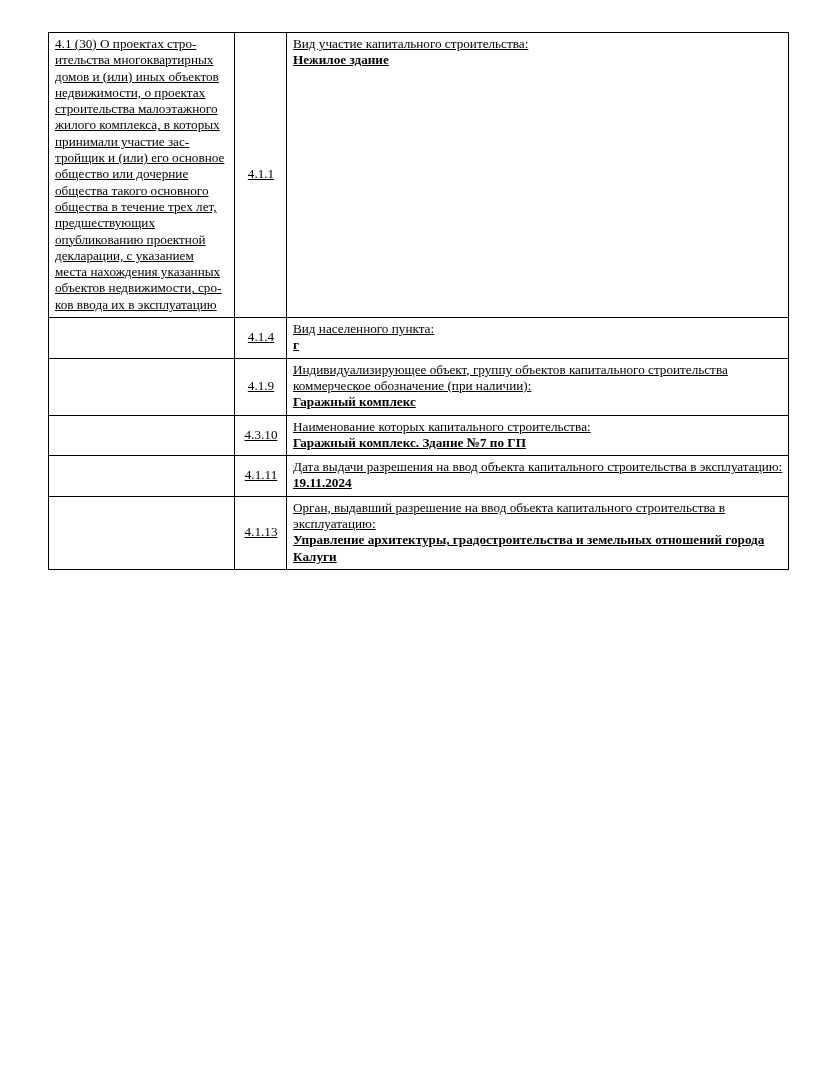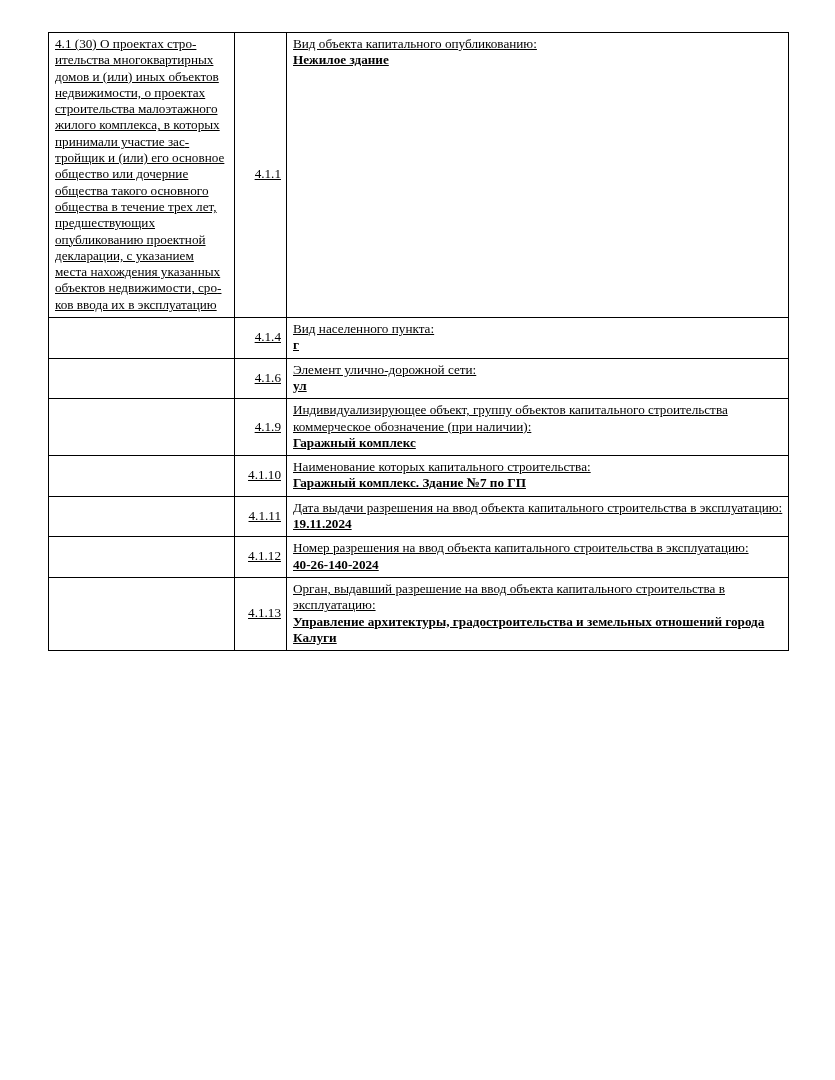--- a/index.html
+++ b/index.html
@@ -36,21 +36,21 @@
   }
   col.c1 { width: 186px; }
   col.c2 { width: 52px; }
   col.c3 { width: 502px; }
 
   .cell-label {
     text-align: left;
     hyphens: manual;
   }
   .cell-num {
-    text-align: right;
+    text-align: center;
     vertical-align: middle;
     padding-left: 6px;
     white-space: nowrap;
     margin-left: 8px;
   }
   .cell-num.mid {
     vertical-align: middle;
   }
   .cell-val {
     vertical-align: middle;
@@ -83,83 +83,67 @@
     <colgroup>
       <col class="c1">
       <col class="c2">
       <col class="c3">
     </colgroup>
     <tbody>
       <tr class="row-big">
         <td class="cell-label tall-label" rowspan="1">4.1 (30) О проектах стро­ительства многоквартир­ных домов и (или) иных объектов недвижимости, о проектах строительства малоэтажного жилого комплекса, в которых принимали участие зас­тройщик и (или) его ос­новное общество или до­черние общества такого основного общества в те­чение трех лет, предшес­твующих опубликованию проектной декларации, с указанием места нахож­дения указанных объек­тов недвижимости, сро­ков ввода их в эксплуата­цию</td>
         <td class="cell-num mid">4.1.1</td>
         <td class="cell-val">
-          <span class="q">Вид объекта капитального опубликованию:</span>
+          <span class="q">Вид участие капитального строительства:</span>
           <span class="a">Нежилое здание</span>
         </td>
       </tr>
 
 
 
       <tr>
         <td class="cell-label empty"></td>
         <td class="cell-num mid">4.1.4</td>
         <td class="cell-val">
           <span class="q">Вид населенного пункта:</span>
           <span class="a">г</span>
         </td>
       </tr>
 
 
-      <tr>
-        <td class="cell-label empty"></td>
-        <td class="cell-num mid">4.1.6</td>
-        <td class="cell-val">
-          <span class="q">Элемент улично-дорожной сети:</span>
-          <span class="a">ул</span>
-        </td>
-      </tr>
 
 
 
       <tr>
         <td class="cell-label empty"></td>
         <td class="cell-num mid">4.1.9</td>
         <td class="cell-val">
           <span class="q">Индивидуализирующее объект, группу объектов капитального стро­ительства коммерческое обозначение (при наличии):</span>
           <span class="a">Гаражный комплекс</span>
         </td>
       </tr>
 
       <tr>
         <td class="cell-label empty"></td>
-        <td class="cell-num mid">4.1.10</td>
+        <td class="cell-num mid">4.3.10</td>
         <td class="cell-val">
           <span class="q">Наименование которых капитального строительства:</span>
           <span class="a">Гаражный комплекс. Здание №7 по ГП</span>
         </td>
       </tr>
 
       <tr>
         <td class="cell-label empty"></td>
         <td class="cell-num mid">4.1.11</td>
         <td class="cell-val">
           <span class="q">Дата выдачи разрешения на ввод объекта капитального строительства в эксплуатацию:</span>
           <span class="a">19.11.2024</span>
         </td>
       </tr>
 
-      <tr>
-        <td class="cell-label empty"></td>
-        <td class="cell-num mid">4.1.12</td>
-        <td class="cell-val">
-          <span class="q">Номер разрешения на ввод объекта капитального строительства в экс­плуатацию:</span>
-          <span class="a">40-26-140-2024</span>
-        </td>
-      </tr>
 
       <tr>
         <td class="cell-label empty"></td>
         <td class="cell-num mid">4.1.13</td>
         <td class="cell-val">
           <span class="q">Орган, выдавший разрешение на ввод объекта капитального строитель­ства в эксплуатацию:</span>
           <span class="a">Управление архитектуры, градостроительства и земельных отно­шений города Калуги</span>
         </td>
       </tr>
     </tbody>

